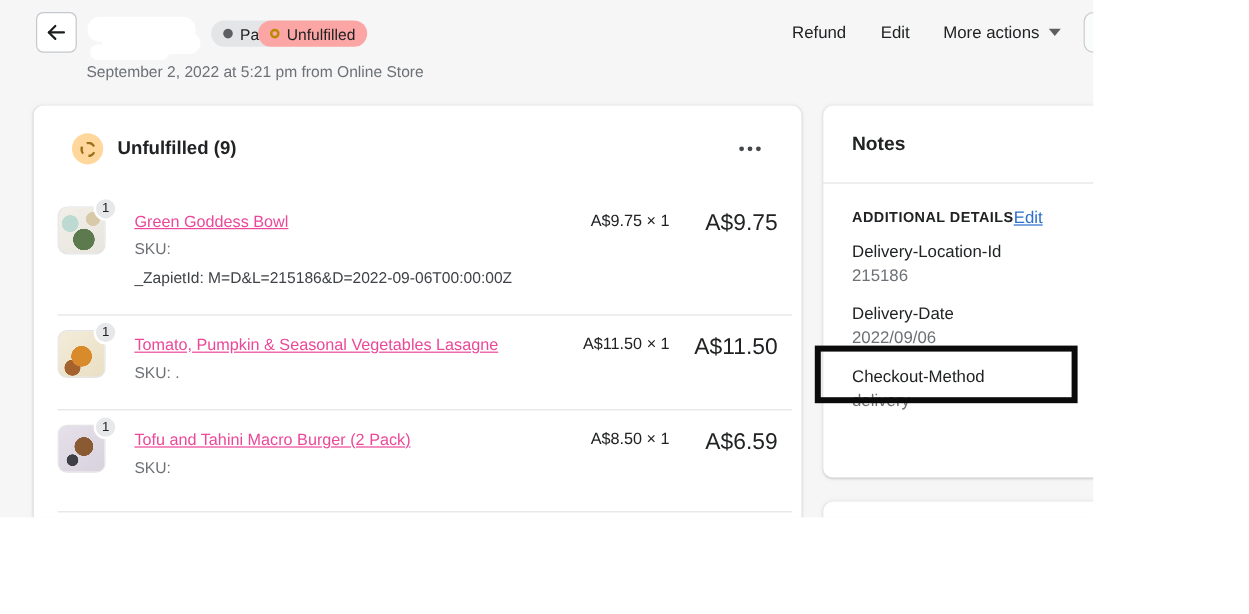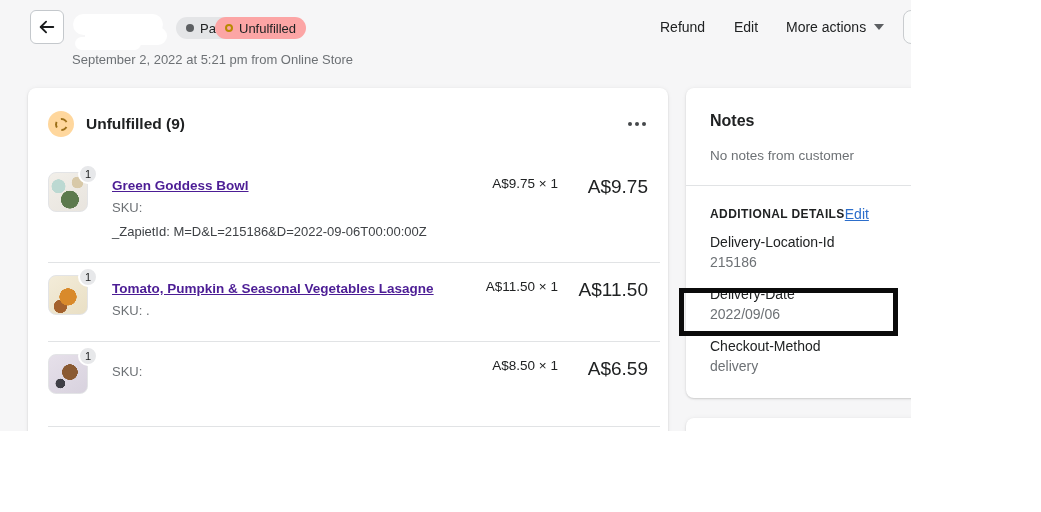--- a/index.html
+++ b/index.html
@@ -34,21 +34,21 @@
   .date-line { position:absolute; left:72px; top:52px; font-size:13px; color:#6d7175; }
 
   
   .card { position:absolute; background:#ffffff; border-radius:8px;
     box-shadow:0 0 5px rgba(23,24,24,.05), 0 1px 2px rgba(0,0,0,.15); }
   .card-main { left:28px; top:88px; width:640px; height:380px; }
   .card-notes { left:686px; top:88px; width:292px; height:310px; }
   .card-next { left:686px; top:418px; width:292px; height:80px; }
 
   
-  .main-header { height:72px; display:flex; align-items:center; padding:0 20px; }
+  .main-header { height:72px; display:flex; align-items:center; padding:0 32px; }
   .attn-icon { width:26px; height:26px; border-radius:50%; background:#ffd79d; display:flex; align-items:center; justify-content:center; }
   .attn-icon-inner { width:13px; height:13px; border-radius:50%; border:2px dashed #9c6f19; }
   .main-title { margin-left:12px; font-size:15.5px; font-weight:700; color:#202223; flex:1; }
   .dots-menu { display:flex; gap:3px; cursor:pointer; padding:6px 2px; }
   .dots-menu i { width:4px; height:4px; border-radius:50%; background:#45484b; }
 
   
   .item-row { display:flex; padding:0 20px 0 20px; }
   .row-1 { height:102px; } .row-2 { height:78px; } .row-3 { height:84px; }
   .thumb-wrap { position:relative; width:40px; margin-top:12px; flex:none; }
@@ -63,21 +63,21 @@
       radial-gradient(circle at 30% 80%, #a4622e 0 16%, transparent 17%),
       linear-gradient(145deg,#f3ecd9,#e9dfc4); }
   .thumb-3 { background:
       radial-gradient(circle at 55% 45%, #8a5a33 0 26%, transparent 27%),
       radial-gradient(circle at 30% 75%, #3f3f46 0 12%, transparent 13%),
       linear-gradient(145deg,#e6e0ea,#d8d2de); }
   .qty-badge { position:absolute; top:-8px; right:-10px; min-width:20px; height:20px; border-radius:50%;
     background:#e7e8ea; border:2px solid #ffffff; color:#202223; font-size:11px;
     display:flex; align-items:center; justify-content:center; }
   .item-body { flex:1; padding:16px 0 0 24px; min-width:0; }
-  .item-title { font-size:13.5px; color:#4c1d95; text-decoration:underline; cursor:pointer; display:inline-block;font-weight:bold; }
+  .item-title { font-size:13.5px; color:#ec4899; text-decoration:underline; cursor:pointer; display:inline-block; }
   .item-sku { margin-top:6px; font-size:13px; color:#6d7175; }
   .item-prop { margin-top:9px; font-size:13px; color:#3f4246; white-space:nowrap; }
   .item-unit { width:120px; flex:none; text-align:right; padding-top:16px; font-size:13.5px; color:#202223; }
   .item-total { width:90px; flex:none; text-align:right; padding-top:16px; font-size:19px; color:#202223; }
   .divider { height:1px; background:#e1e3e5; margin:0 8px 0 20px; }
 
   
   .notes-head { display:flex; align-items:center; justify-content:space-between; padding:24px 24px 0 24px; }
   .notes-title { font-size:16px; font-weight:700; color:#202223; }
   .edit-link { font-size:14px; color:#2c6ecb; cursor:pointer; }
@@ -195,34 +195,34 @@
         <div class="item-total">A$11.50</div>
       </div>
       <div class="divider"></div>
 
       <div class="item-row row-3">
         <div class="thumb-wrap">
           <div class="thumb thumb-3"></div>
           <span class="qty-badge">1</span>
         </div>
         <div class="item-body">
+          <a class="item-title">Tofu and Tahini Macro Burger (2 Pack)</a>
           <div class="item-sku">SKU:</div>
         </div>
         <div class="item-unit">A$8.50 × 1</div>
         <div class="item-total">A$6.59</div>
       </div>
       <div class="divider"></div>
     </div>
 
     <div class="card card-notes">
       <div class="notes-head">
         <span class="notes-title">Notes</span>
         <span class="edit-link">Edit</span>
       </div>
-      <div class="notes-empty">No notes from customer</div>
       <div class="notes-divider"></div>
 
       <div class="addl-head">
         <span class="addl-title">ADDITIONAL DETAILS</span>
         <span class="edit-link edit-underline">Edit</span>
       </div>
 
       <div class="field">
         <div class="field-label">Delivery-Location-Id</div>
         <div class="field-value">215186</div>

